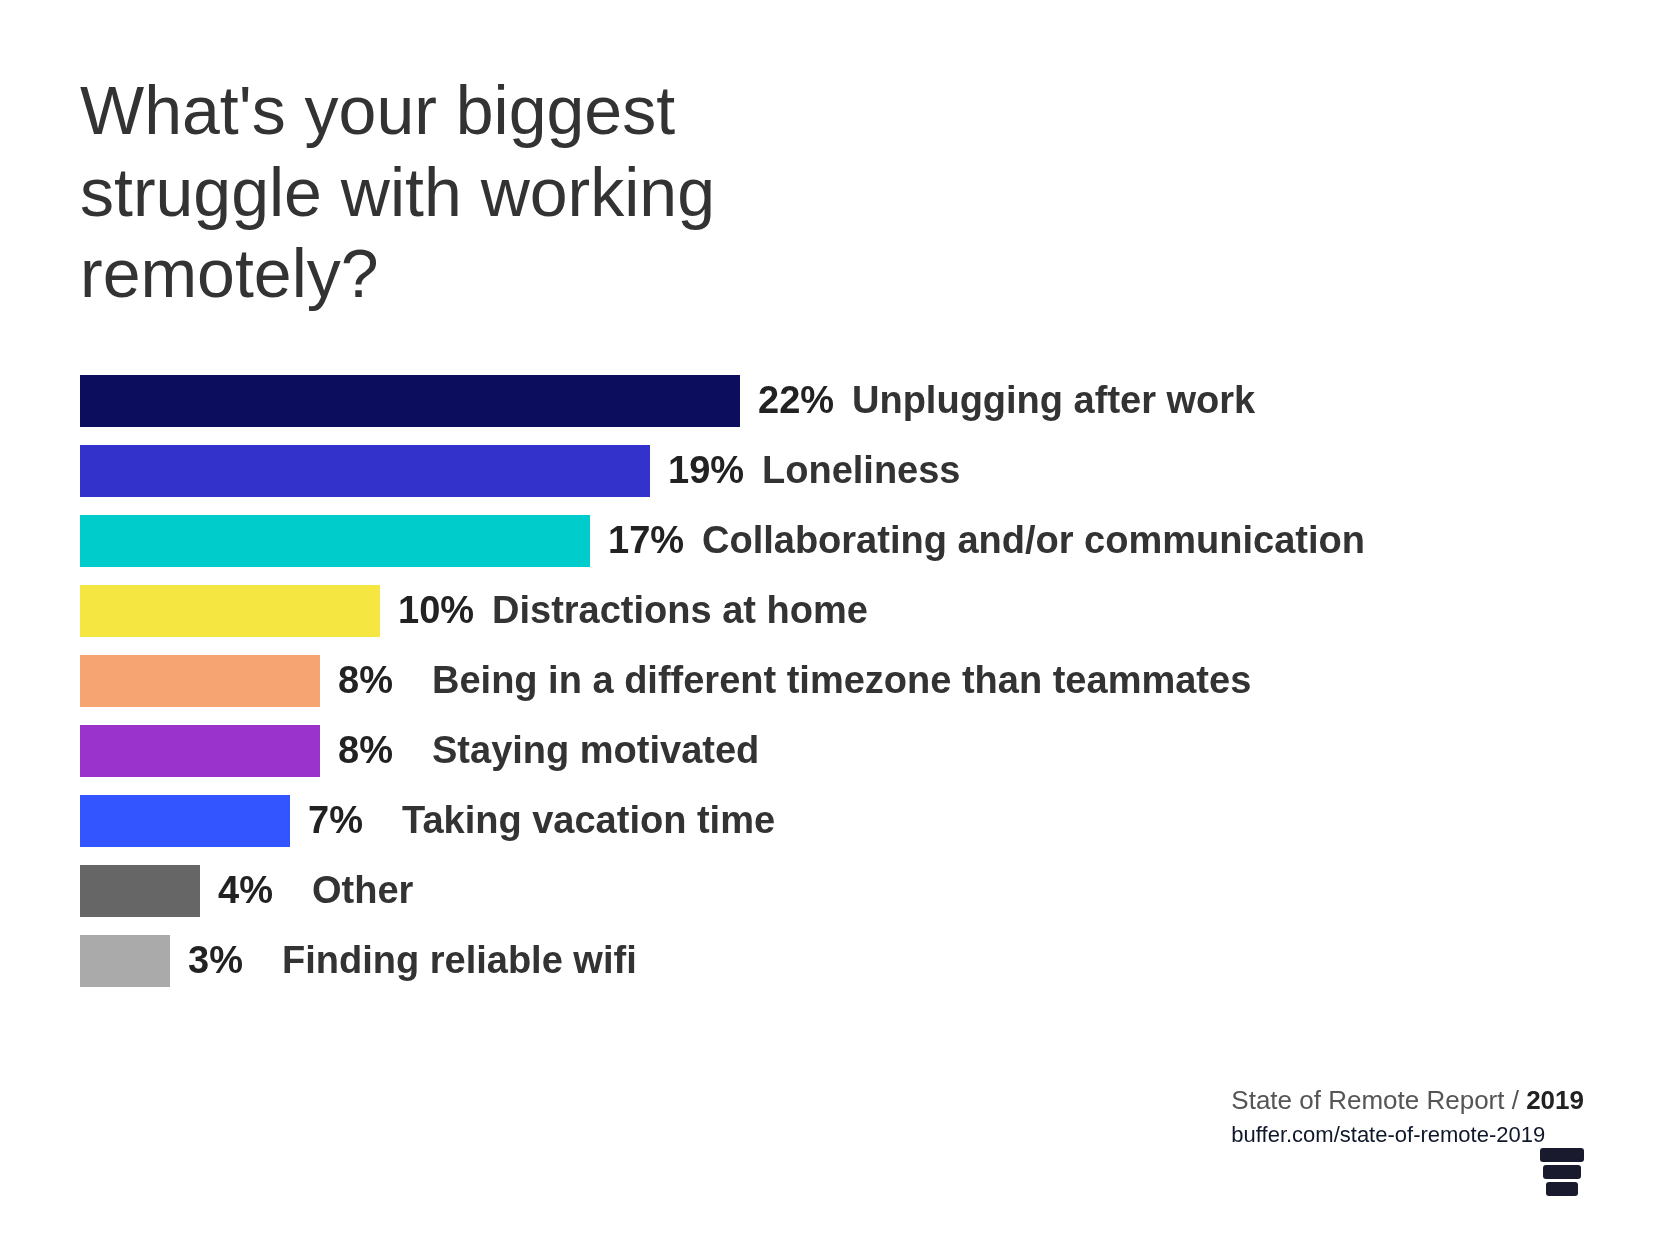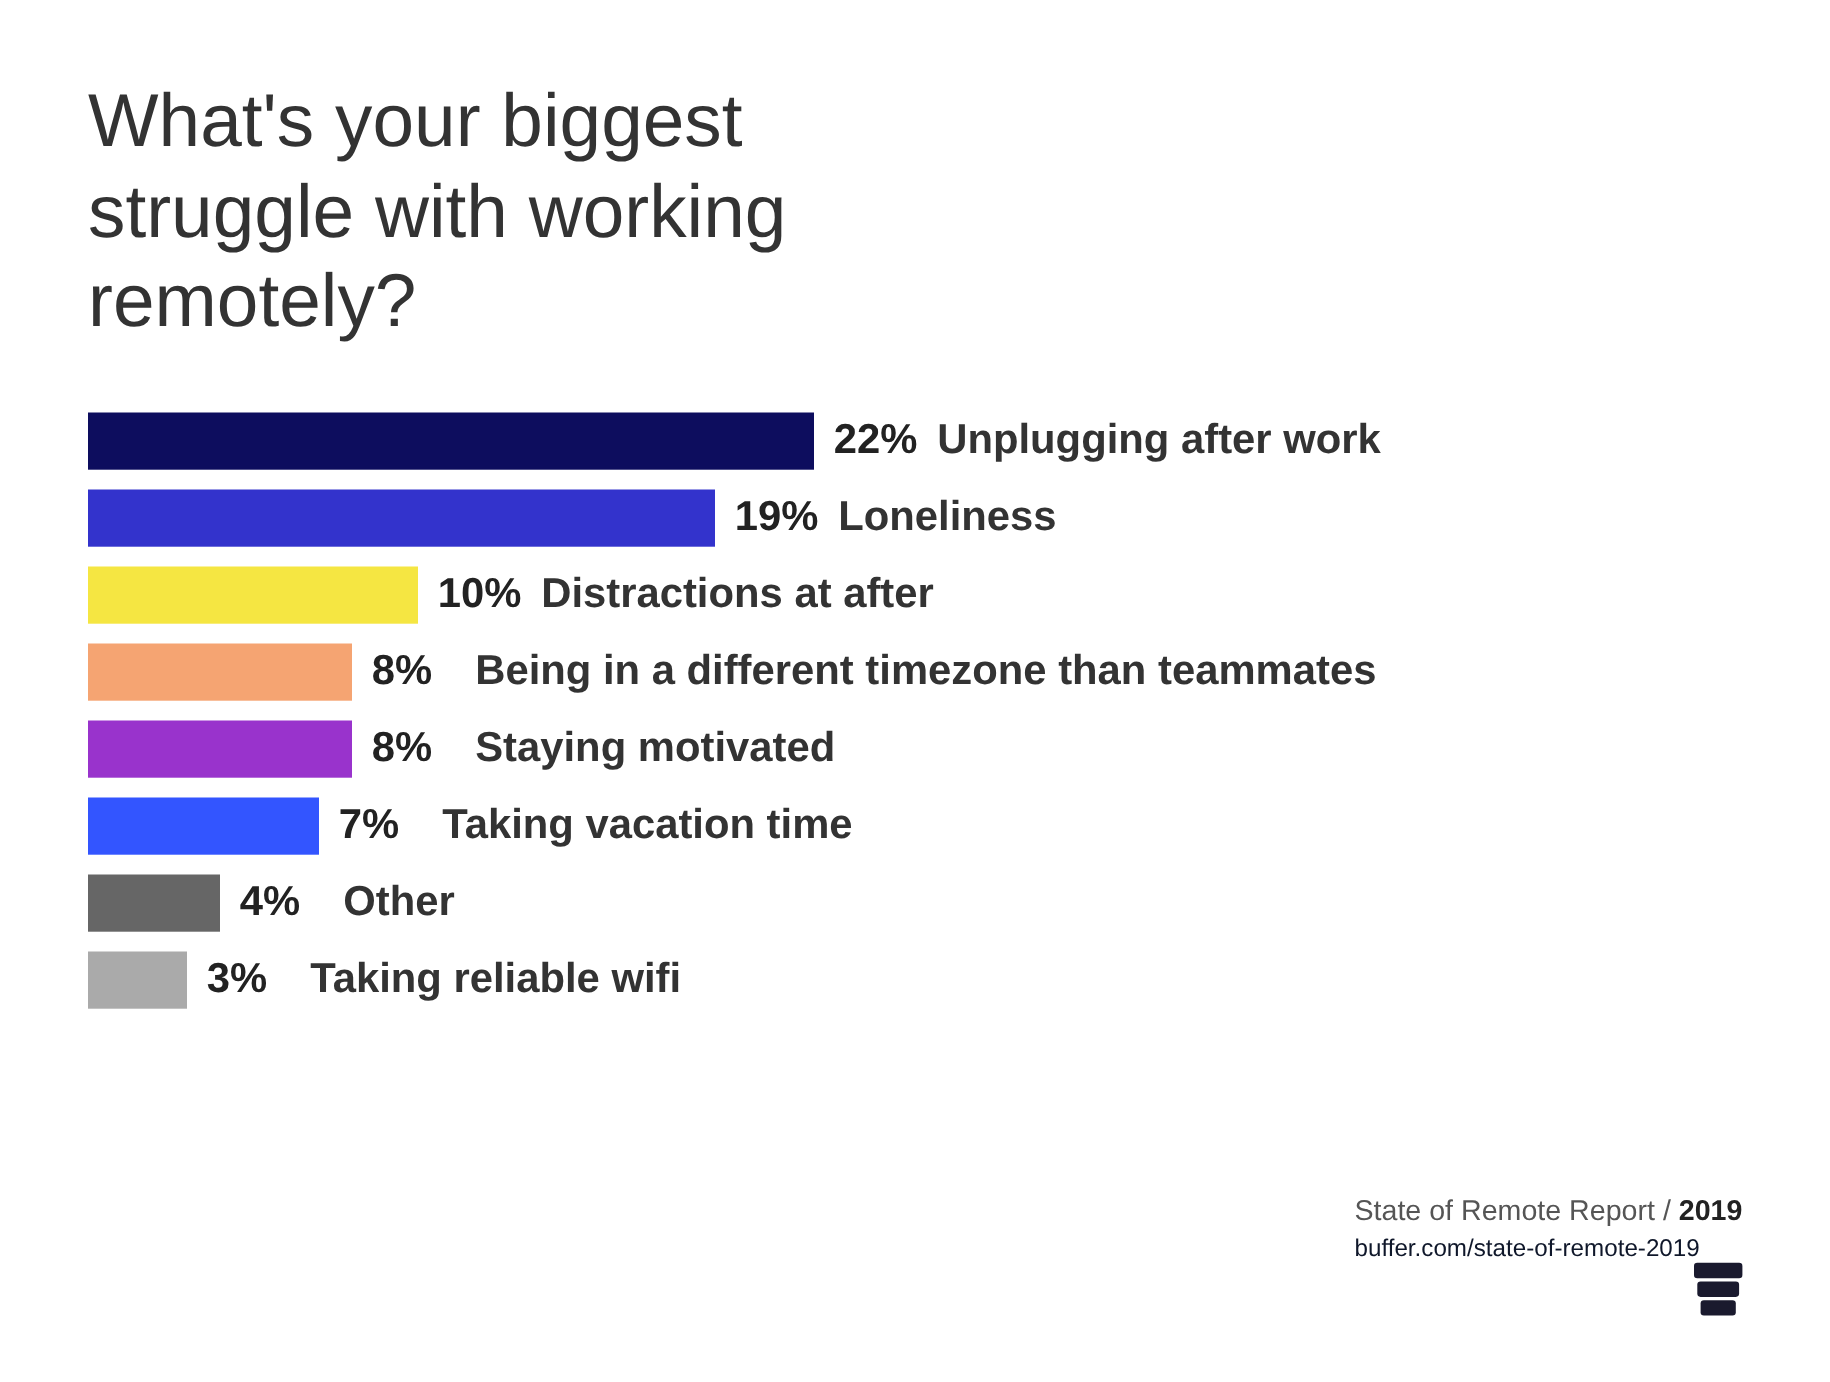--- a/index.html
+++ b/index.html
@@ -109,24 +109,31 @@
         </div>
       </div>
       <div class="bar-row">
         <div class="bar" style="width: 570px; background-color: rgb(51, 51, 204);"></div>
         <div class="bar-label-group">
           <span class="pct">19%</span>
           <span class="label-text">Loneliness</span>
         </div>
       </div>
       <div class="bar-row">
+        <div class="bar" style="width: 510px; background-color: rgb(0, 204, 204);"></div>
+        <div class="bar-label-group">
+          <span class="pct">17%</span>
+          <span class="label-text">Collaborating and/or communication</span>
+        </div>
+      </div>
+      <div class="bar-row">
         <div class="bar" style="width: 300px; background-color: rgb(245, 230, 66);"></div>
         <div class="bar-label-group">
           <span class="pct">10%</span>
-          <span class="label-text">Distractions at after</span>
+          <span class="label-text">Distractions at home</span>
         </div>
       </div>
       <div class="bar-row">
         <div class="bar" style="width: 240px; background-color: rgb(245, 164, 114);"></div>
         <div class="bar-label-group">
           <span class="pct">8%</span>
           <span class="label-text">Being in a different timezone than teammates</span>
         </div>
       </div>
       <div class="bar-row">
@@ -147,21 +154,21 @@
         <div class="bar" style="width: 120px; background-color: rgb(102, 102, 102);"></div>
         <div class="bar-label-group">
           <span class="pct">4%</span>
           <span class="label-text">Other</span>
         </div>
       </div>
       <div class="bar-row">
         <div class="bar" style="width: 90px; background-color: rgb(170, 170, 170);"></div>
         <div class="bar-label-group">
           <span class="pct">3%</span>
-          <span class="label-text">Taking reliable wifi</span>
+          <span class="label-text">Finding reliable wifi</span>
         </div>
       </div>
     </div>
 
   <div class="footer">
     <div>
       <div class="footer-text">
         <span>State of Remote Report / </span><span class="bold">2019</span>
       </div>
       <div class="footer-url">buffer.com/state-of-remote-2019</div>

